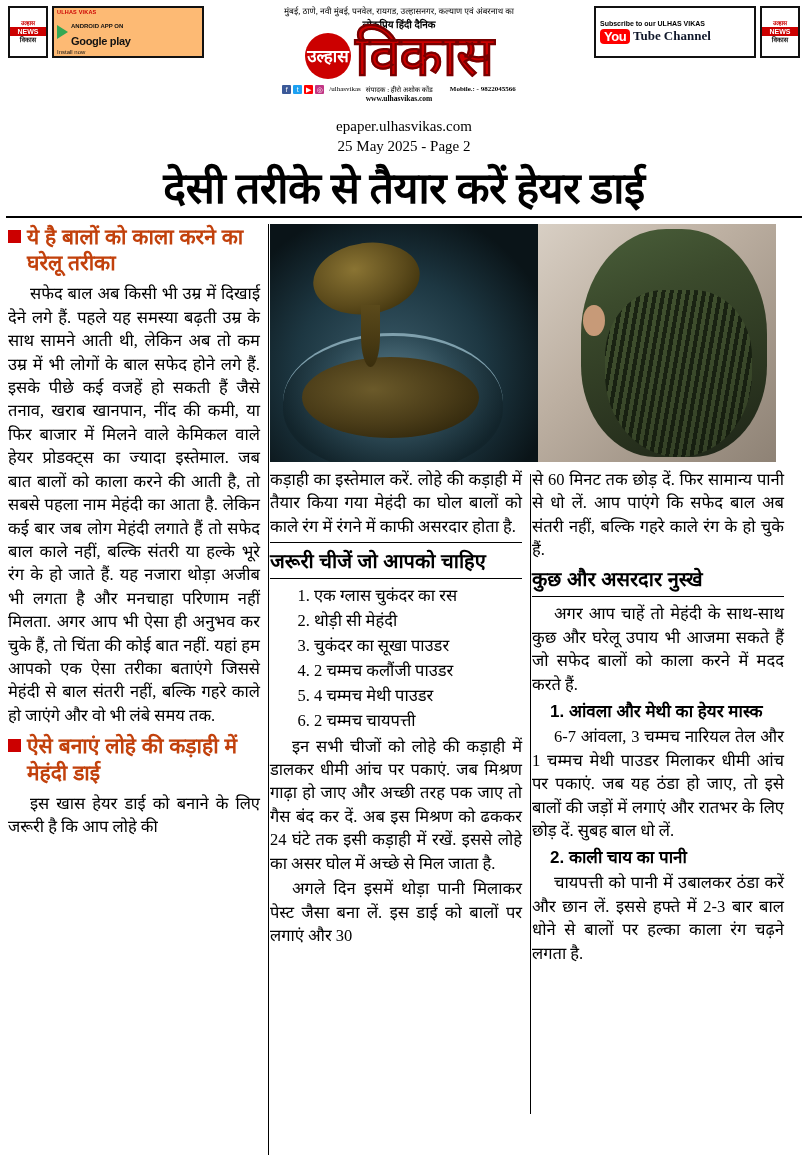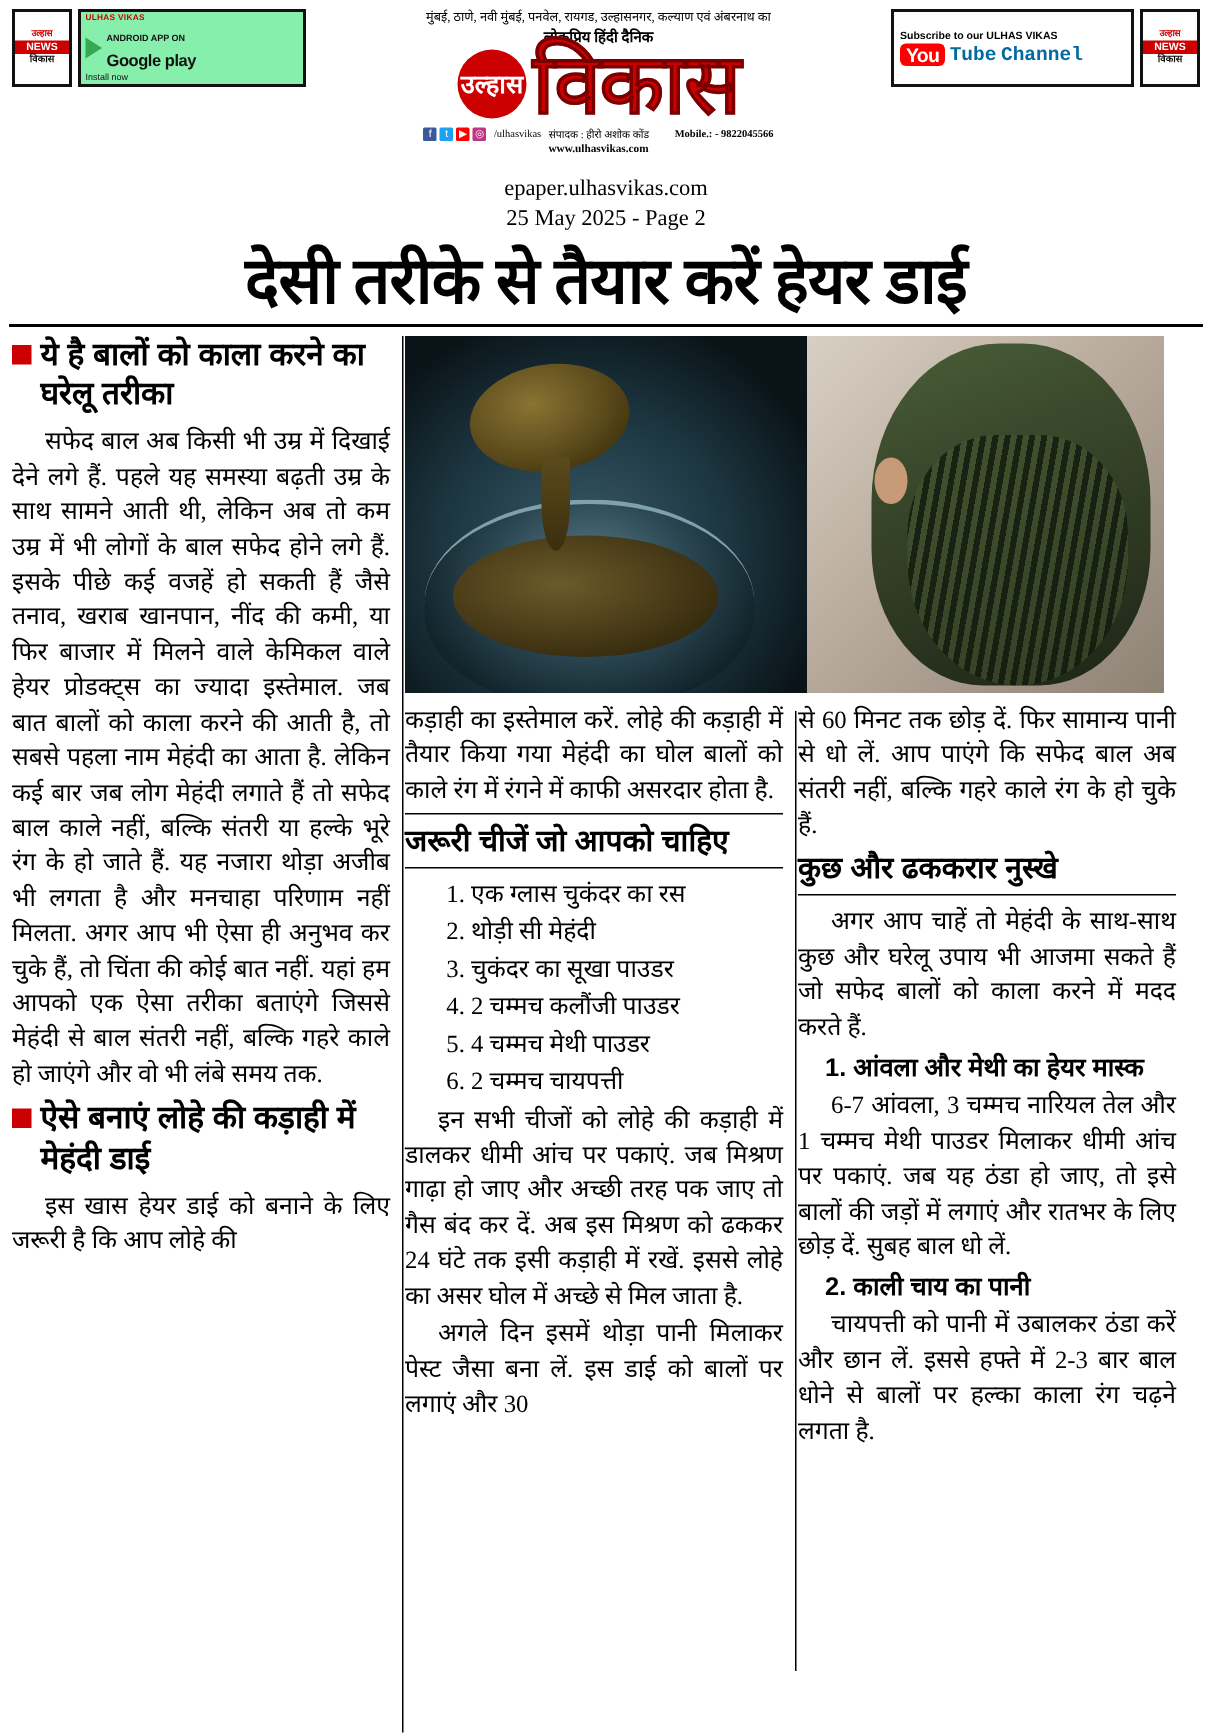--- a/index.html
+++ b/index.html
@@ -66,21 +66,21 @@
   }
   .logo-box .uv-bot {
     font-family: "Liberation Sans", sans-serif;
     font-size: 6.5px;
     font-weight: bold;
     color: #111;
   }
   .gp-box {
     flex: 1;
     border: 2px solid #111;
-    background: #86efac;
+    background: #fdba74;
     display: flex;
     flex-direction: column;
     padding: 2px 3px;
     justify-content: center;
   }
   .gp-head {
     font-family: "Liberation Sans", sans-serif;
     font-size: 5.5px;
     font-weight: bold;
     color: #c00;
@@ -235,24 +235,24 @@
     background: #f00;
     color: #fff;
     font-family: "Liberation Sans", sans-serif;
     font-weight: bold;
     font-size: 13px;
     padding: 0px 4px;
     border-radius: 4px;
     letter-spacing: -0.5px;
   }
   .yt-word {
-    font-family: Liberation Mono, monospace;
+    font-family: Liberation Serif, serif;
     font-weight: bold;
     font-size: 13px;
-    color: #0369a1;
+    color: #0f172a;
   }
 
   
   .epaper {
     text-align: center;
     font-family: "Liberation Serif", serif;
     font-size: 15px;
     line-height: 1.35;
     margin-top: 4px;
   }
@@ -298,21 +298,21 @@
     width: 13px; height: 13px;
     background: #c00;
     flex: none;
     margin-top: 6px;
   }
   .sub-head-txt {
     font-family: "Liberation Sans", sans-serif;
     font-weight: bold;
     font-size: 21px;
     line-height: 1.25;
-    color: #000000;
+    color: #c2410c;
   }
 
   p.body {
     font-family: "Liberation Serif", serif;
     font-size: 16.5px;
     line-height: 1.42;
     text-align: justify;
     margin: 0 0 2px 0;
     text-indent: 22px;
   }
@@ -528,21 +528,21 @@
       <li>2 चम्मच कलौंजी पाउडर</li>
       <li>4 चम्मच मेथी पाउडर</li>
       <li>2 चम्मच चायपत्ती</li>
     </ol>
     <p class="body">इन सभी चीजों को लोहे की कड़ाही में डालकर धीमी आंच पर पकाएं. जब मिश्रण गाढ़ा हो जाए और अच्छी तरह पक जाए तो गैस बंद कर दें. अब इस मिश्रण को ढककर 24 घंटे तक इसी कड़ाही में रखें. इससे लोहे का असर घोल में अच्छे से मिल जाता है.</p>
     <p class="body">अगले दिन इसमें थोड़ा पानी मिलाकर पेस्ट जैसा बना लें. इस डाई को बालों पर लगाएं और 30</p>
   </div>
 
   <div class="col" style="margin-top:244px;">
     <p class="body noind">से 60 मिनट तक छोड़ दें. फिर सामान्य पानी से धो लें. आप पाएंगे कि सफेद बाल अब संतरी नहीं, बल्कि गहरे काले रंग के हो चुके हैं.</p>
-    <div class="sec-head">कुछ और ढककरार नुस्खे</div>
+    <div class="sec-head">कुछ और असरदार नुस्खे</div>
     <div class="rule"></div>
     <p class="body">अगर आप चाहें तो मेहंदी के साथ-साथ कुछ और घरेलू उपाय भी आजमा सकते हैं जो सफेद बालों को काला करने में मदद करते हैं.</p>
     <div class="num-head">1.  आंवला और मेथी का हेयर मास्क</div>
     <p class="body">6-7 आंवला, 3 चम्मच नारियल तेल और 1 चम्मच मेथी पाउडर मिलाकर धीमी आंच पर पकाएं. जब यह ठंडा हो जाए, तो इसे बालों की जड़ों में लगाएं और रातभर के लिए छोड़ दें. सुबह बाल धो लें.</p>
     <div class="num-head">2. काली चाय का पानी</div>
     <p class="body">चायपत्ती को पानी में उबालकर ठंडा करें और छान लें. इससे हफ्ते में 2-3 बार बाल धोने से बालों पर हल्का काला रंग चढ़ने लगता है.</p>
   </div>
 
   <div class="col-divider" style="left:268px; top:0; height:1155px;"></div>
   <div class="col-divider" style="left:530px; top:250px; height:640px;"></div>

